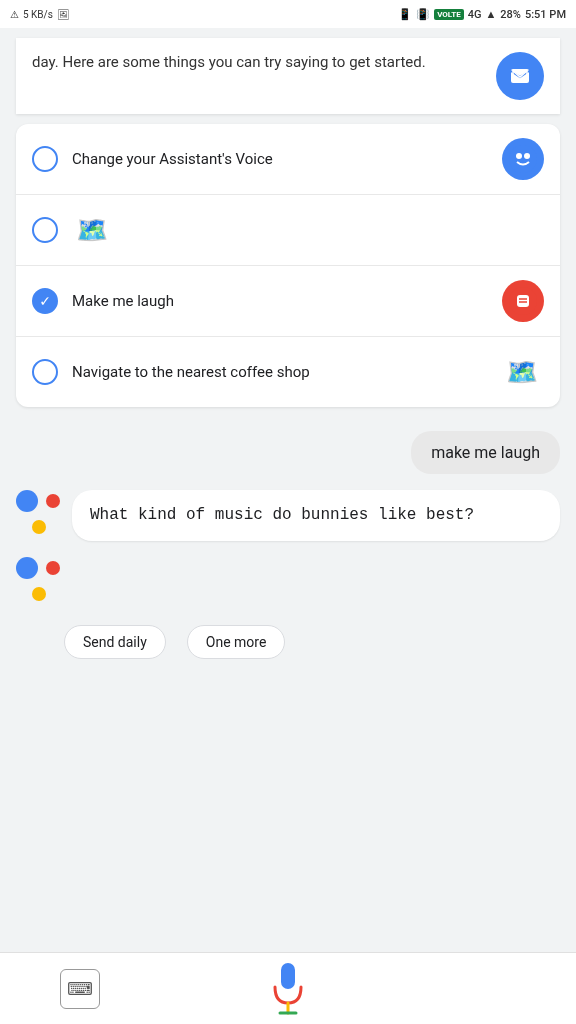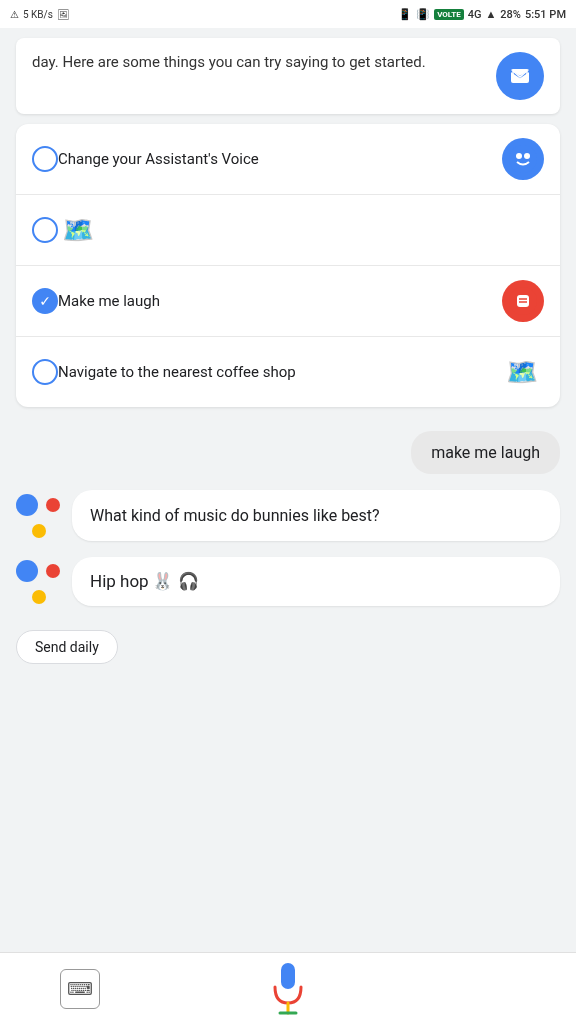--- a/index.html
+++ b/index.html
@@ -47,21 +47,21 @@
     
     .main {
       background: #f1f3f4;
       padding-bottom: 80px;
     }
 
     
     .intro-bubble {
       background: #fff;
       margin: 10px 16px;
-      border-radius: 8px;
+      border-radius: 0;
       padding: 14px 16px 14px 16px;
       display: flex;
       align-items: flex-start;
       justify-content: space-between;
       gap: 10px;
       box-shadow: 0 1px 3px rgba(0,0,0,0.1);
     }
     .intro-text {
       font-size: 15px;
       color: #333;
@@ -90,20 +90,21 @@
       margin: 0 16px 16px 16px;
       border-radius: 12px;
       overflow: hidden;
       box-shadow: 0 1px 3px rgba(0,0,0,0.1);
     }
     .option-row {
       display: flex;
       align-items: center;
       padding: 14px 16px;
       border-bottom: 1px solid #e8e8e8;
+      gap: 14px;
       cursor: pointer;
     }
     .option-row:last-child {
       border-bottom: none;
     }
     .radio-circle {
       width: 26px;
       height: 26px;
       border-radius: 50%;
       border: 2.5px solid #4285f4;
@@ -160,23 +161,24 @@
       border-radius: 20px;
       padding: 12px 20px;
       font-size: 16px;
       color: #202124;
       max-width: 75%;
     }
 
     
     .assistant-row {
       display: flex;
-      align-items: center;
+      align-items: flex-start;
       padding: 0 16px 16px 16px;
       gap: 12px;
+      font-family: Liberation Mono, monospace;
     }
     .assistant-logo {
       width: 44px;
       height: 44px;
       flex-shrink: 0;
       position: relative;
     }
     .dot-bl { position: absolute; width: 22px; height: 22px; border-radius: 50%; background: #4285f4; top: 0; left: 0; }
     .dot-br { position: absolute; width: 14px; height: 14px; border-radius: 50%; background: #ea4335; top: 4px; right: 0; }
     .dot-bot { position: absolute; width: 14px; height: 14px; border-radius: 50%; background: #fbbc04; bottom: 0; left: 16px; }
@@ -197,20 +199,21 @@
       padding: 12px 18px;
       font-size: 17px;
     }
 
     
     .chips-row {
       display: flex;
       gap: 21px;
       padding: 8px 8px 20px 16px;
       flex-wrap: wrap;
+      margin-left: 48px;
     }
     .chip {
       background: #fff;
       border: 1px solid #dadce0;
       border-radius: 20px;
       padding: 8px 18px;
       font-size: 14px;
       color: #202124;
       cursor: pointer;
       white-space: nowrap;
@@ -351,29 +354,29 @@
       <span>What kind of music do bunnies like best?</span>
     </div>
   </div>
 
   <div class="assistant-row">
     <div class="assistant-logo">
       <div class="dot-bl"></div>
       <div class="dot-br"></div>
       <div class="dot-bot"></div>
     </div>
-    <div class="assistant-bubble hiphop-bubble">
-      <span>Hip hop 🐰 🎧</span>
-    </div>
   </div>
 
   <div class="chips-row">
     <div class="chip">
       <span>Send daily</span>
     </div>
+    <div class="chip">
+      <span>One more</span>
+    </div>
   </div>
 
 </div>
 
 <div class="bottom-bar">
   <div class="keyboard-btn">
     <span>⌨</span>
   </div>
 
   <div class="mic-btn">

